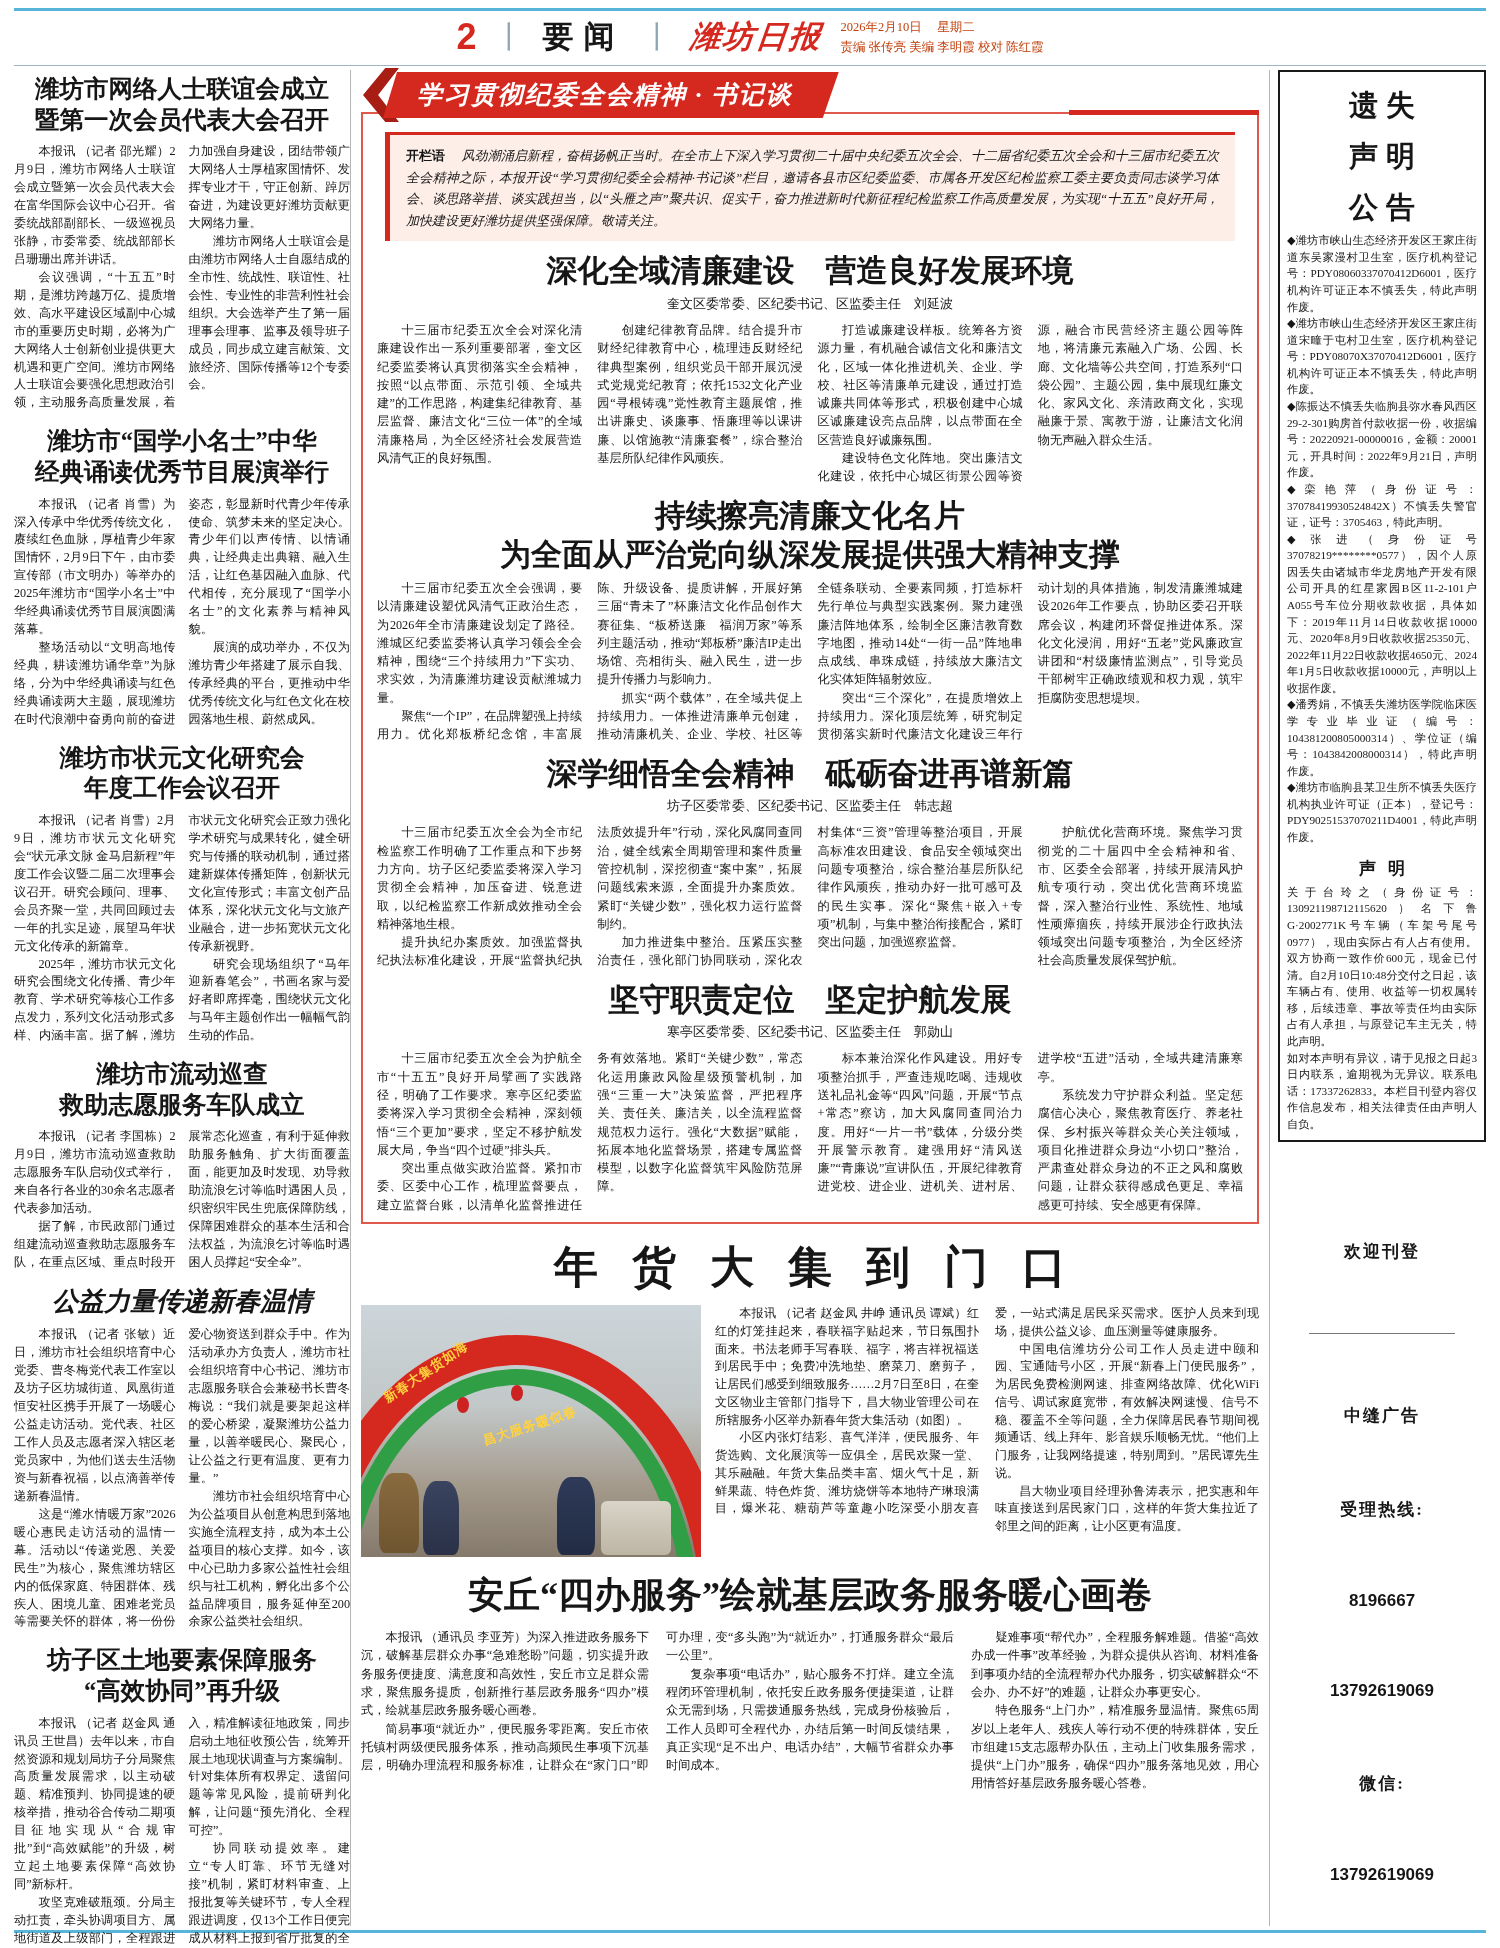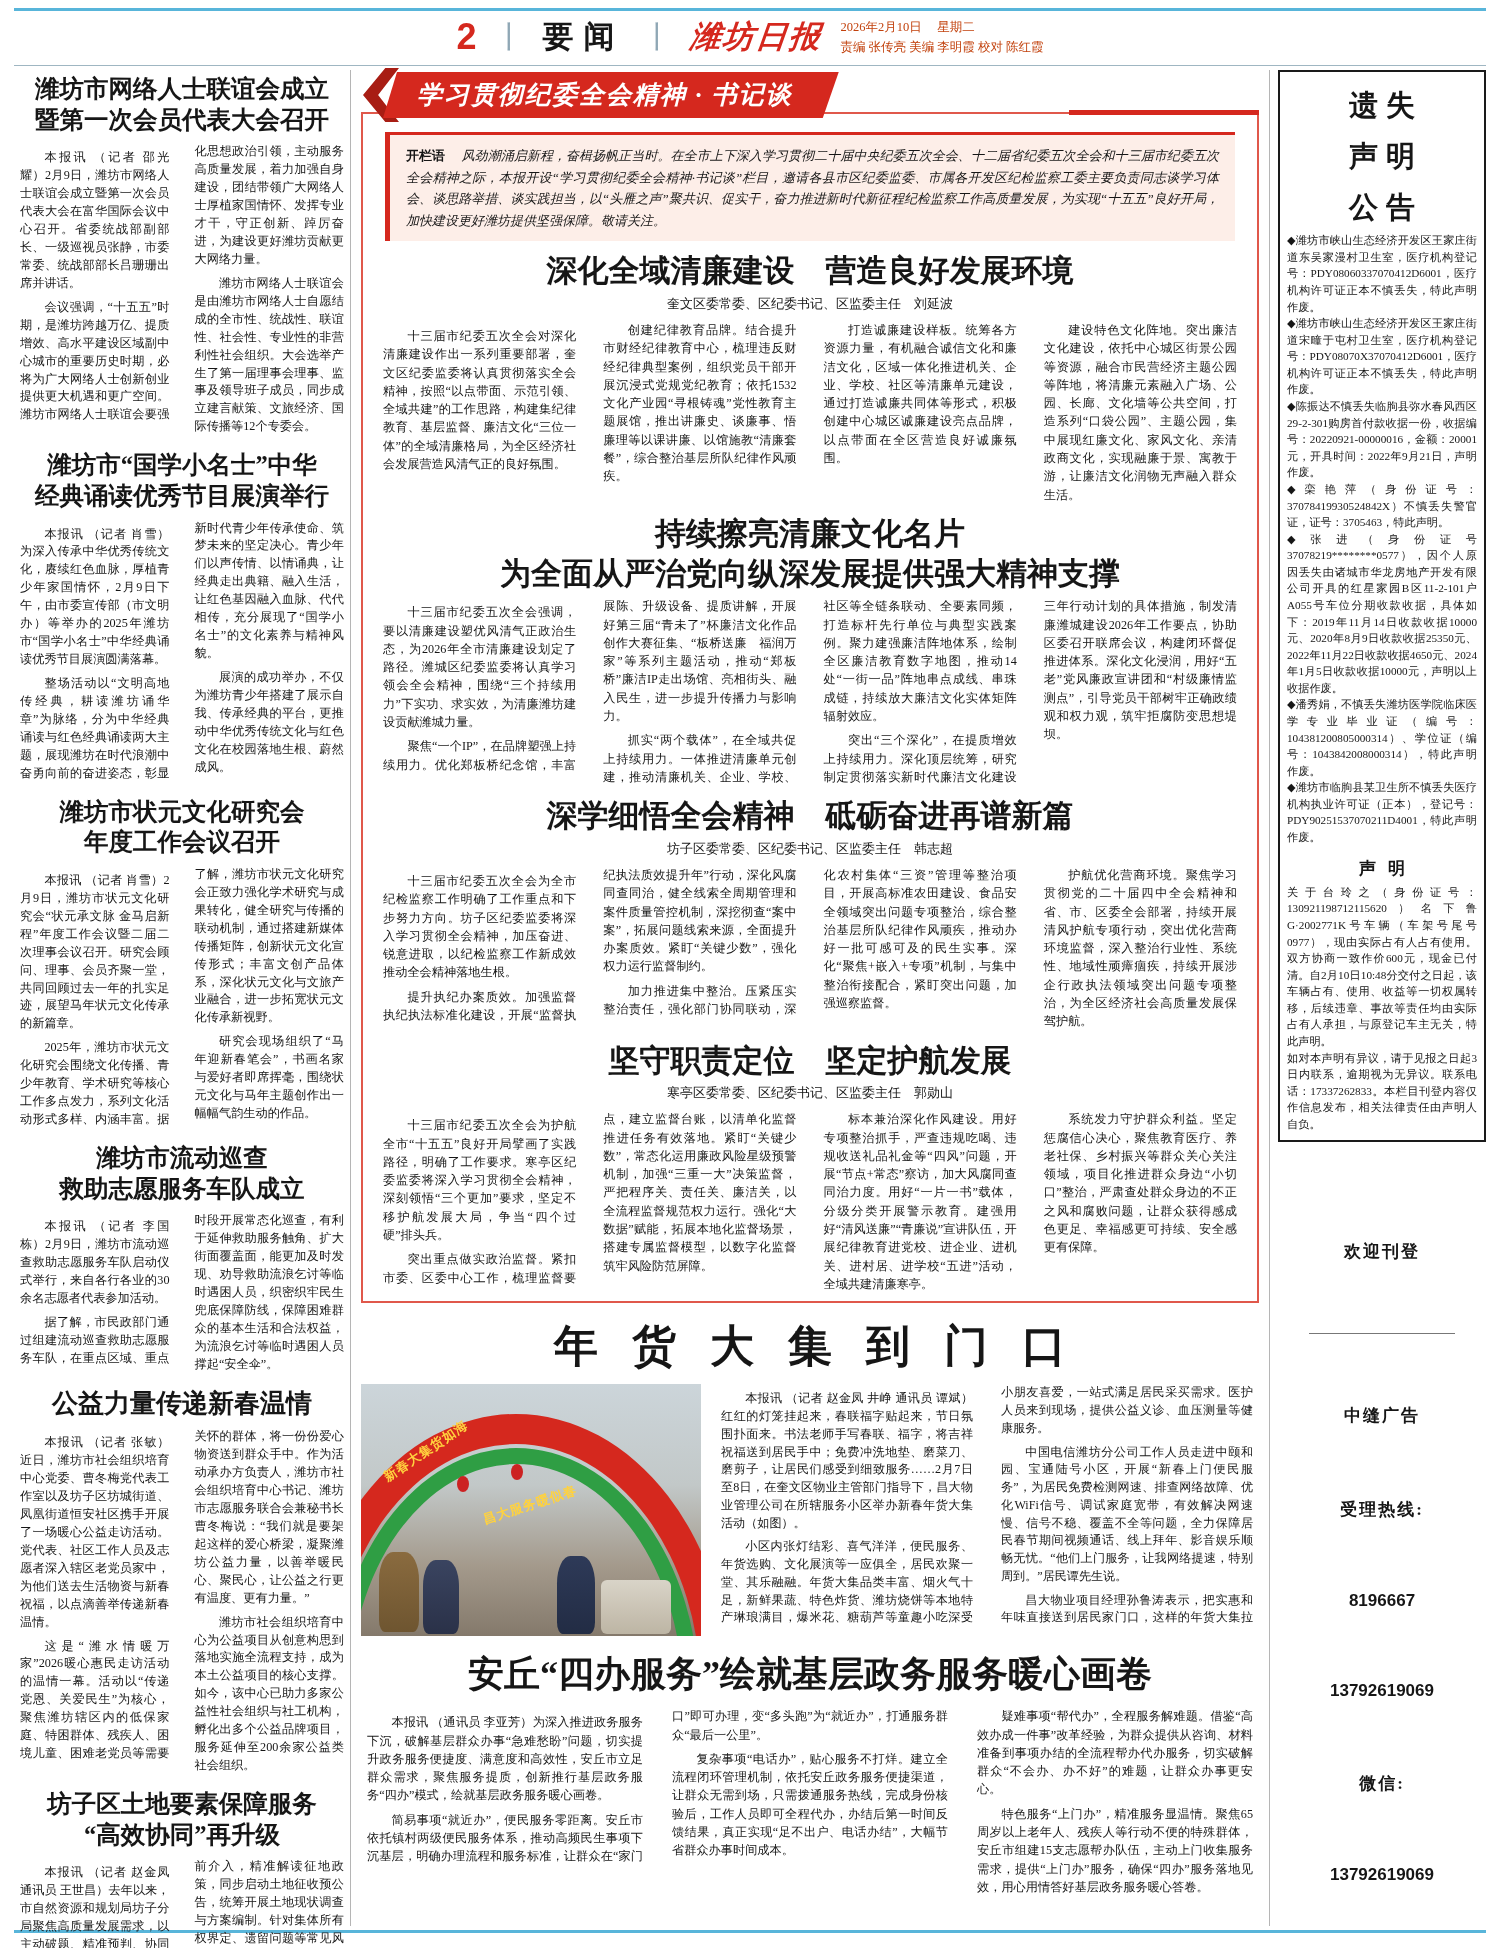--- a/index.html
+++ b/index.html
@@ -17,23 +17,23 @@
 
   
   .content{display:flex;height:1856px;margin-top:4px;}
   .col-left{width:336px;display:flex;flex-direction:column;border-right:1px solid #b5b5b5;}
   .col-center{flex:1;padding:0 10px;display:flex;flex-direction:column;}
   .col-right{width:208px;display:flex;flex-direction:column;padding-left:8px;border-left:1px solid #b5b5b5;gap:48px;}
 
   
   .l-art{margin-bottom:10px;}
   .l-title{font-weight:bold;font-size:24.5px;line-height:1.25;text-align:center;margin:4px 0 8px;white-space:pre-line;}
-  .l-title.small{font-size:26px;}
+  .l-title.small{font-size:26px;font-style:italic;}
   .cols2{columns:2;column-gap:13px;font-size:12.2px;line-height:1.47;text-align:justify;}
-  .para{margin:6px;text-indent:2em;}
+  .para{margin:0;text-indent:2em;}
 
   
   .fire-photo{position:relative;width:100%;height:170px;margin-top:auto;overflow:hidden;
     background:linear-gradient(180deg,#c9c3bb 0%,#b7aca0 35%,#9a8c7d 70%,#8a7c6c 100%);}
 
   
   .banner{display:flex;align-items:center;height:46px;margin:2px 0 0 2px;position:relative;z-index:2;}
   .chev{width:36px;height:54px;background:#a81d14;clip-path:polygon(100% 0,62% 0,0 50%,62% 100%,100% 100%,42% 50%);margin-right:-16px;}
   .banner-text{background:#d5281e;color:#fff;font-size:25px;font-weight:bold;font-style:italic;padding:6px 46px 7px 34px;
     clip-path:polygon(14px 0,100% 0,calc(100% - 16px) 100%,0 100%);letter-spacing:2px;white-space:nowrap;}

